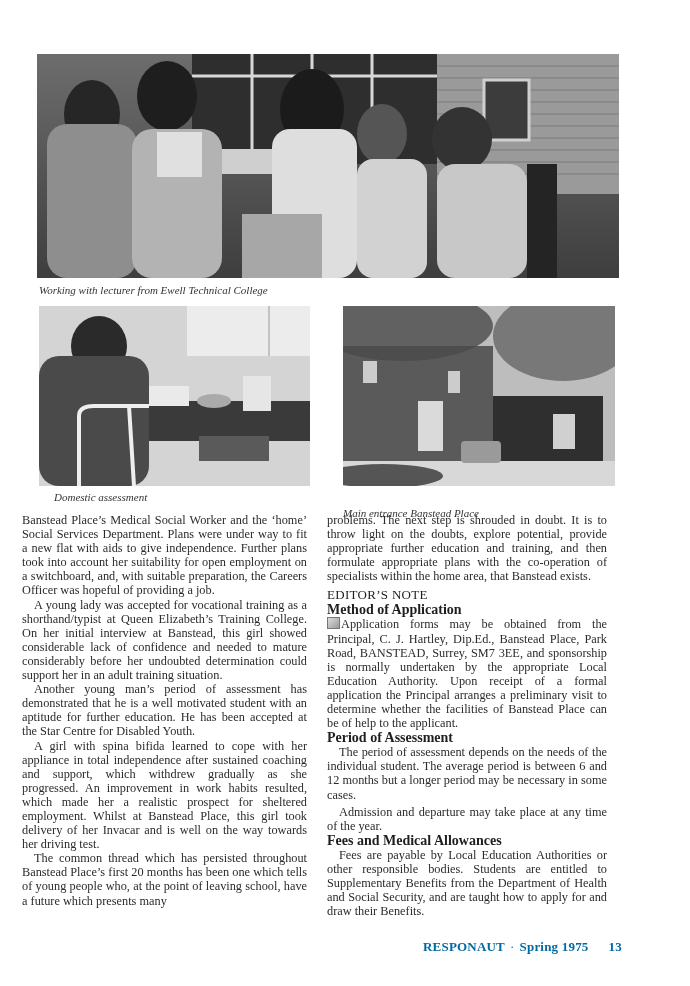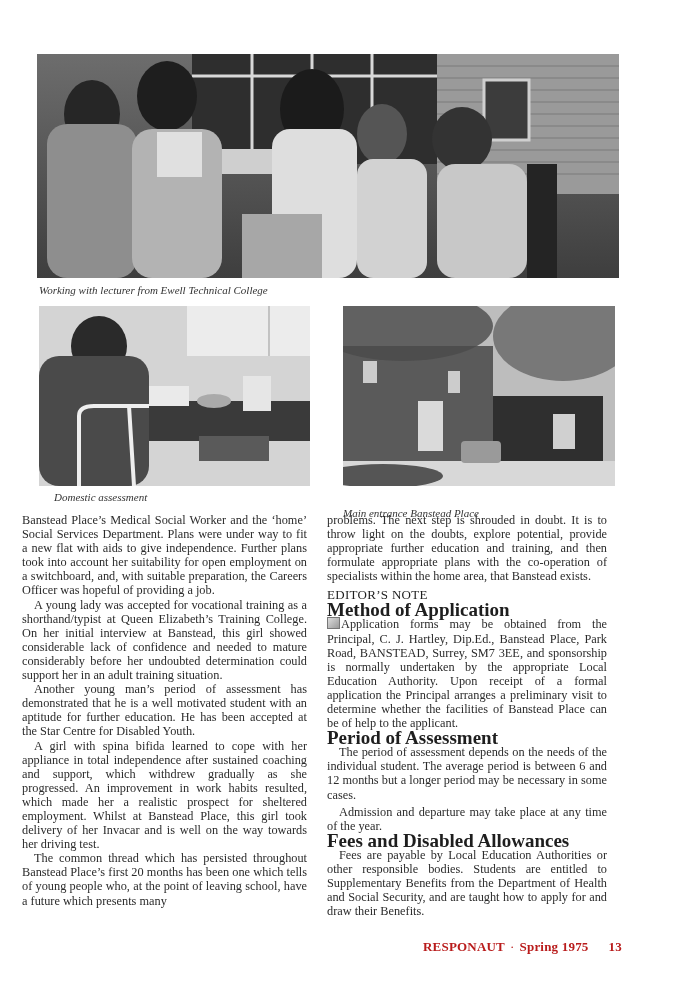--- a/index.html
+++ b/index.html
@@ -10,25 +10,25 @@
   .photo { position: absolute; overflow: hidden; background: #8a8a8a; }
   .caption {
     position: absolute; font-style: italic; font-size: 11px; color: #333;
   }
   .col {
     position: absolute; top: 513px; width: 285px;
     font-size: 12.3px; line-height: 14.1px; text-align: justify; color: #2b2b2b;
   }
   .col p { margin: 0; text-indent: 12px; }
   .col p.noindent { text-indent: 0; }
-  .col h3 { margin: 0; font-size: 19px; font-weight: bold; color: #1e1e1e; line-height: 15px; }
+  .col h3 { margin: 0; font-size: 14px; font-weight: bold; color: #1e1e1e; line-height: 15px; }
   .col h2 { margin: 4px 0 0 0; font-size: 13px; font-weight: normal; color: #1e1e1e; letter-spacing: 0.3px; line-height: 15px; }
   .gap { height: 3px; }
   .footer {
-    position: absolute; left: 423px; top: 939px; font-weight: bold; font-size: 13px; color: #b91c1c;
+    position: absolute; left: 423px; top: 939px; font-weight: bold; font-size: 13px; color: #0369a1;
     letter-spacing: 0.2px;
   }
   .footer .dot { font-weight: normal; margin: 0 5px; }
   .footer .pageno { margin-left: 20px; }
   .mark { position: absolute; left: 292px; top: 287px; font-size: 12px; color: #777; margin-top: 20px; }
   .app-icon {
     display: inline-block; width: 11px; height: 10px; border: 1px solid #777; background: linear-gradient(135deg,#ddd,#999);
     margin-right: 1px; vertical-align: -1px;
   }
 </style>
@@ -136,19 +136,19 @@
   <h2>EDITOR’S NOTE</h2>
 
   <h3>Method of Application</h3>
   <p class="noindent"><span class="app-icon"></span><span>Application forms may be obtained from the Principal, C. J. Hartley, Dip.Ed., Banstead Place, Park Road, BANSTEAD, Surrey, SM7 3EE, and sponsorship is normally undertaken by the appropriate Local Education Authority. Upon receipt of a formal application the Principal arranges a preliminary visit to determine whether the facilities of Banstead Place can be of help to the applicant.</span></p>
 
   <h3>Period of Assessment</h3>
   <p>The period of assessment depends on the needs of the individual student. The average period is between 6 and 12 months but a longer period may be necessary in some cases.</p>
   <div class="gap"></div>
   <p>Admission and departure may take place at any time of the year.</p>
 
-  <h3>Fees and Disabled Allowances</h3>
+  <h3>Fees and Medical Allowances</h3>
   <p>Fees are payable by Local Education Authorities or other responsible bodies. Students are entitled to Supplementary Benefits from the Department of Health and Social Security, and are taught how to apply for and draw their Benefits.</p>
 </div>
 
 <div class="footer">
   <span>RESPONAUT</span><span class="dot">·</span><span>Spring 1975</span><span class="pageno">13</span>
 </div>
 
 </body></html>

